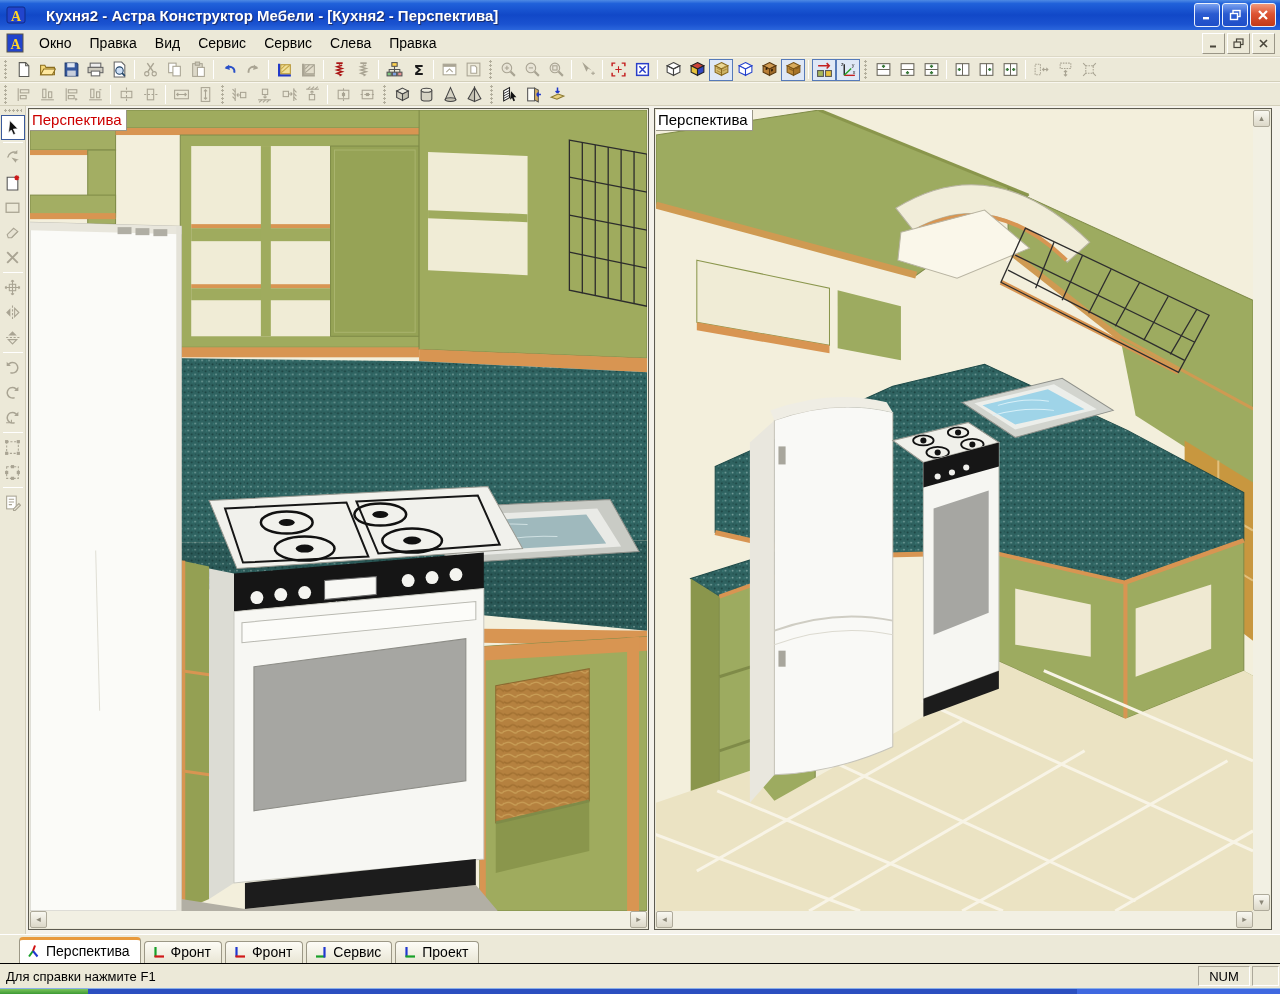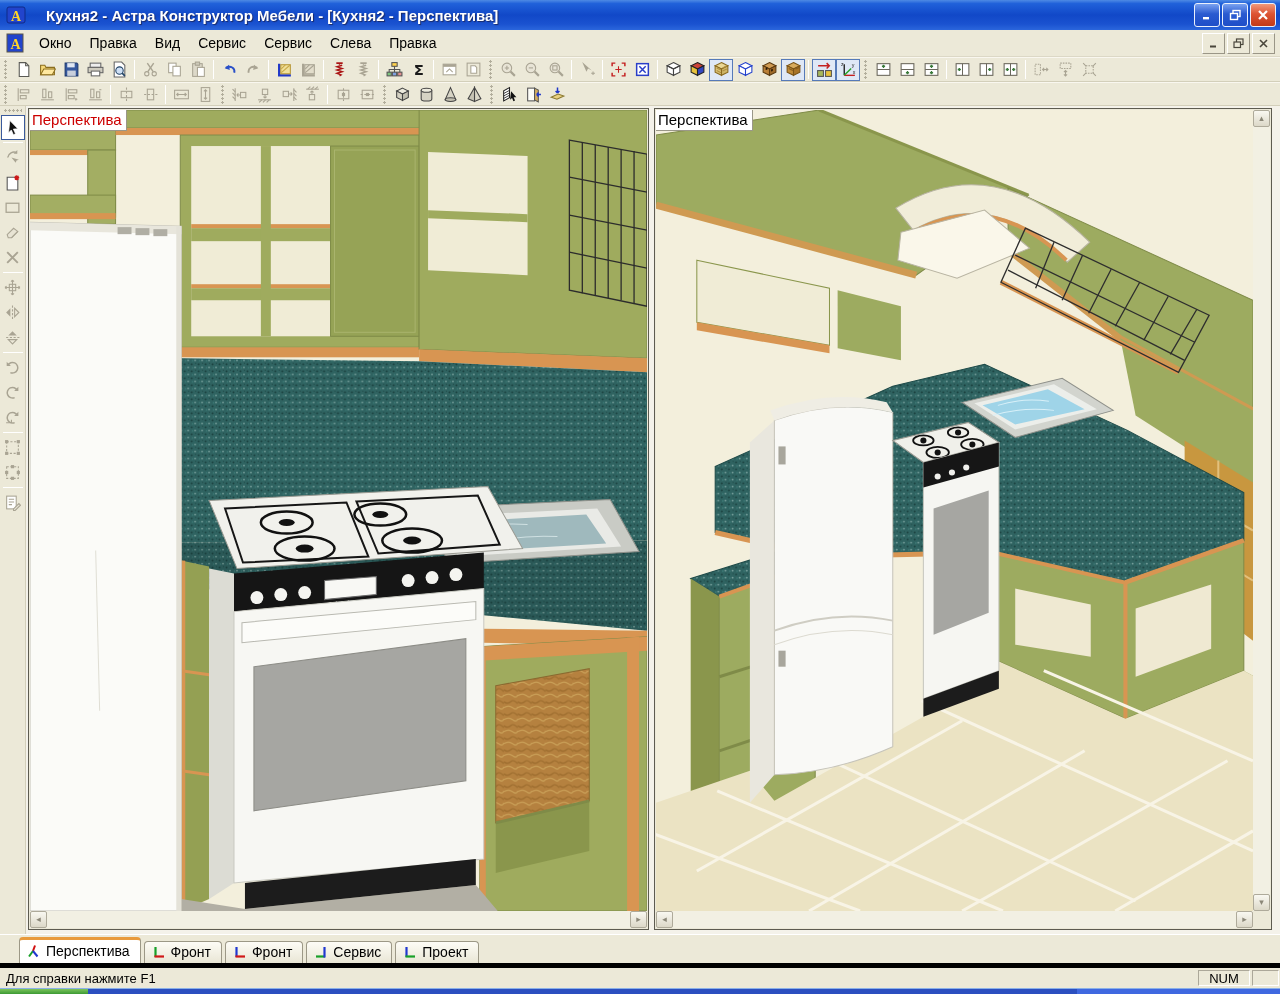--- a/index.html
+++ b/index.html
@@ -59,21 +59,21 @@
   .sbtn{width:17px;height:17px;flex:0 0 17px;background:linear-gradient(180deg,#f9f8f1,#dcd8c8);border:1px solid #aeaa9a;border-radius:2px;display:flex;align-items:center;justify-content:center;color:#8b8778;font-size:9px;line-height:1;padding:0}
   .scorner{position:absolute;right:1px;bottom:1px;width:17px;height:17px;background:#ece9d8}
 
   
   .tabbar{height:29px;flex:0 0 29px;background:#ece9d8;border-top:1px solid #fff;display:flex;align-items:flex-end;padding-left:19px;gap:3px}
   .tab{display:flex;align-items:center;gap:5px;height:22px;padding:1px 10px 2px 7px;font-size:14px;color:#000;
     background:linear-gradient(180deg,#fdfcf6,#e9e6d5);border:1px solid #9c9886;border-bottom:none;border-radius:4px 4px 0 0}
   .tab.active{height:26px;background:#fff;border-top:3px solid #e89a3c}
 
   
-  .statusbar{height:25px;flex:0 0 25px;background:#ece9d8;border-top:5px solid #000000;display:flex;align-items:stretch;font-size:13px}
+  .statusbar{height:25px;flex:0 0 25px;background:#ece9d8;border-top:1px solid #000000;display:flex;align-items:stretch;font-size:13px}
   .sb-msg{flex:1;display:flex;align-items:center;padding:0 6px}
   .sb-panel{display:flex;align-items:center;justify-content:center;border:1px solid;border-color:#aca899 #fff #fff #aca899;margin:2px 1px}
   .sb-num{width:52px}
   .sb-end{width:27px}
 
   
   .sliver{height:6px;flex:0 0 6px;display:flex;border-top:1px solid #8ab0e8}
   .sl-start{width:88px;background:linear-gradient(180deg,#7cc45c,#3c9a34)}
   .sl-a{width:989px;background:#2b4fc0}
   .sl-b{flex:1;background:#3f68e0}

